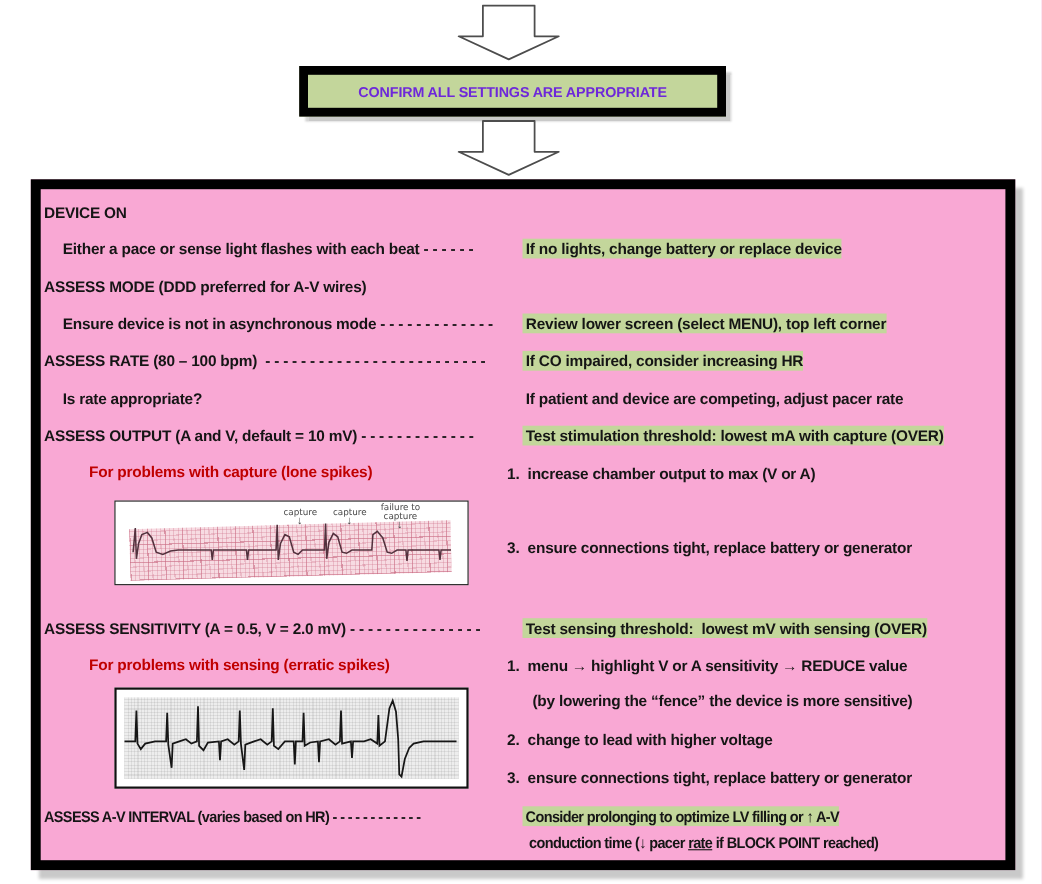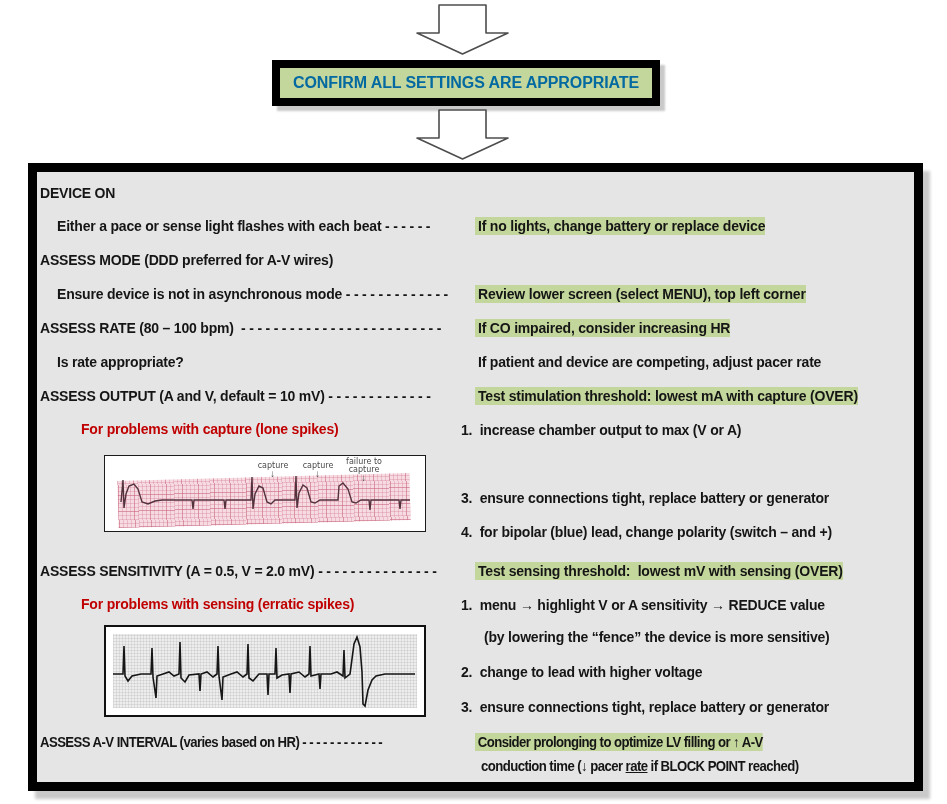--- a/index.html
+++ b/index.html
@@ -18,26 +18,26 @@
 
   .flow-arrow{position:absolute;left:415px;width:95px;height:52px;}
 
   .banner{
     position:absolute;left:272px;top:60px;width:372px;height:30px;
     background:#c3d69b;border:8px solid #000;
     box-shadow:5px 5px 2px #c9c9c9;
     display:flex;align-items:center;justify-content:center;
   }
   .banner .title{
-    font-weight:bold;font-size:16px;color:#0369a1;letter-spacing:-0.1px;white-space:pre;
+    font-weight:bold;font-size:13px;color:#6d28d9;letter-spacing:-0.1px;white-space:pre;
   }
 
   .mainbox{
     position:absolute;left:28px;top:163px;width:877px;height:610px;
-    background:#e5e5e5;border:9px solid #000;
+    background:#f9a8d4;border:9px solid #000;
     box-shadow:7px 8px 3px #c9c9c9;
   }
   .box-inner{position:relative;width:100%;height:100%;}
 
   .strip{position:absolute;background:#fff;margin-left:45px;}
   .strip1{left:22px;top:283px;width:320px;height:75px;border:1px solid #1c1c1c;overflow:hidden;}
   .pinkgrid{
     position:absolute;left:13px;top:21px;width:292px;height:47px;
     transform:rotate(-1.6deg);
     background-color:#f7dbe2;
@@ -92,21 +92,20 @@
     <div class="t" style="left:3px;top:147px;">ASSESS RATE (80 – 100 bpm)  - - - - - - - - - - - - - - - - - - - - - - - - -</div>
     <div class="t mask" style="left:438px;top:147px;">If CO impaired, consider increasing HR</div>
     <div class="t" style="left:20px;top:181px;">Is rate appropriate?</div>
     <div class="t" style="left:441px;top:181px;">If patient and device are competing, adjust pacer rate</div>
 
     <div class="t" style="left:3px;top:215px;">ASSESS OUTPUT (A and V, default = 10 mV) - - - - - - - - - - - - -</div>
     <div class="t mask" style="left:438px;top:215px;text-align:center;">Test stimulation threshold: lowest mA with capture (OVER)</div>
     <div class="t red" style="left:24px;top:248px;">For problems with capture (lone spikes)</div>
     <div class="t" style="left:424px;top:249px;">1.  increase chamber output to max (V or A)</div>
     <div class="t" style="left:424px;top:317px;">3.  ensure connections tight, replace battery or generator</div>
-    <div class="t" style="left:424px;top:351px;">4.  for bipolar (blue) lead, change polarity (switch – and +)</div>
 
     <div class="strip strip1">
       <div class="pinkgrid"></div>
       <svg width="320" height="75" viewBox="0 0 320 75">
         <polyline fill="none" stroke="#53323e" stroke-width="1.4" points="
           16,46 18,24 19,52 21,38 24,30 29,28 33,33 37,46 43,48 50,45 57,44
           87,44 88,53 89,44 119,44 120,53 121,44 146,44 147,21 148,53 150,38
           154,30 158,32 162,46 166,48 170,44 190,44 191,20 192,52 194,37 198,29
           202,32 206,46 210,47 215,44 233,44 234,30 238,27 243,33 247,46 251,47
           256,44 264,44 265,54 266,44 294,44 295,53 296,44 305,44"></polyline>

